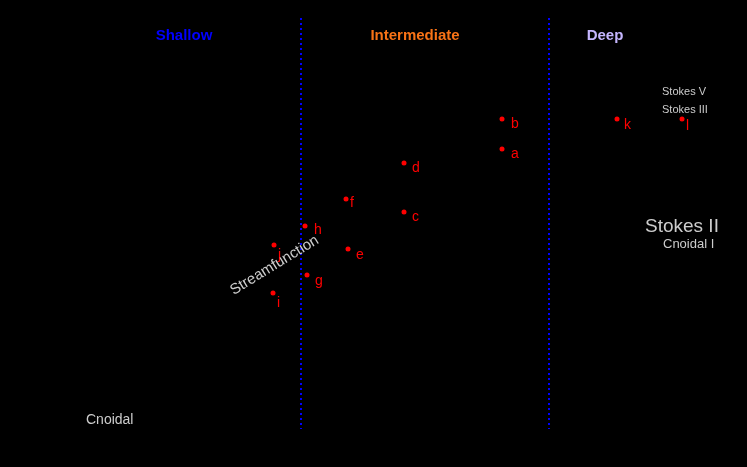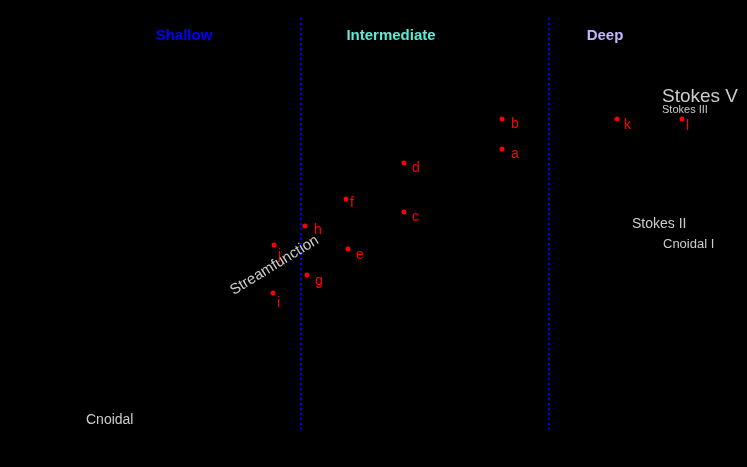--- a/index.html
+++ b/index.html
@@ -48,21 +48,21 @@
     line-height: 1.05;
     white-space: nowrap;
   }
 </style>
 </head>
 <body>
 
 <div class="canvas" style="background: rgb(0, 0, 0);">
   <div class="plot">
       <div class="region-label" style="left: 164px; top: 27px; color: rgb(0, 0, 255);">Shallow</div>
-      <div class="region-label" style="left: 371px; top: 27px; color: #5eead4;">Intermediate</div>
+      <div class="region-label" style="left: 395px; top: 27px; color: #f97316;">Intermediate</div>
       <div class="region-label" style="left: 585px; top: 27px; color: #c4b5fd;">Deep</div>
       <div class="boundary" style="left: 280px; top: 18px; height: 411px; background-image: repeating-linear-gradient(rgb(0, 0, 255) 0px, rgb(0, 0, 255) 2px, transparent 2px, transparent 5px);"></div>
       <div class="boundary" style="left: 528px; top: 18px; height: 411px; background-image: repeating-linear-gradient(rgb(0, 0, 255) 0px, rgb(0, 0, 255) 2px, transparent 2px, transparent 5px);"></div>
       <div class="dot" style="left: 482px; top: 149px; background: rgb(255, 0, 0);"></div>
       <div class="point-label" style="left: 491px; top: 146px; color: rgb(255, 0, 0);">a</div>
       <div class="dot" style="left: 482px; top: 119px; background: rgb(255, 0, 0);"></div>
       <div class="point-label" style="left: 491px; top: 116px; color: rgb(255, 0, 0);">b</div>
       <div class="dot" style="left: 384px; top: 212px; background: rgb(255, 0, 0);"></div>
       <div class="point-label" style="left: 392px; top: 209px; color: rgb(255, 0, 0);">c</div>
       <div class="dot" style="left: 384px; top: 163px; background: rgb(255, 0, 0);"></div>
@@ -76,20 +76,20 @@
       <div class="dot" style="left: 285px; top: 226px; background: rgb(255, 0, 0);"></div>
       <div class="point-label" style="left: 294px; top: 222px; color: rgb(255, 0, 0);">h</div>
       <div class="dot" style="left: 253px; top: 293px; background: rgb(255, 0, 0);"></div>
       <div class="point-label" style="left: 257px; top: 295px; color: rgb(255, 0, 0);">i</div>
       <div class="dot" style="left: 254px; top: 245px; background: rgb(255, 0, 0);"></div>
       <div class="point-label" style="left: 258px; top: 247px; color: rgb(255, 0, 0);">j</div>
       <div class="dot" style="left: 597px; top: 119px; background: rgb(255, 0, 0);"></div>
       <div class="point-label" style="left: 604px; top: 117px; color: rgb(255, 0, 0);">k</div>
       <div class="dot" style="left: 662px; top: 119px; background: rgb(255, 0, 0);"></div>
       <div class="point-label" style="left: 666px; top: 118px; color: rgb(255, 0, 0);">l</div>
-      <div class="annotation" style="left: 642px; top: 86px; color: rgb(204, 204, 204); font-size: 19px;">Stokes V</div>
+      <div class="annotation" style="left: 642px; top: 86px; color: rgb(204, 204, 204); font-size: 11px;">Stokes V</div>
       <div class="annotation" style="left: 642px; top: 104px; color: rgb(204, 204, 204); font-size: 11px;">Stokes III</div>
-      <div class="annotation" style="left: 612px; top: 216px; color: rgb(204, 204, 204); font-size: 14px;">Stokes II</div>
+      <div class="annotation" style="left: 625px; top: 216px; color: rgb(204, 204, 204); font-size: 19px;">Stokes II</div>
       <div class="annotation" style="left: 643px; top: 237px; color: rgb(204, 204, 204); font-size: 13px;">Cnoidal I</div>
       <div class="annotation" style="left: 211px; top: 283px; color: rgb(204, 204, 204); font-size: 15px; transform: rotate(-31.5deg); transform-origin: left center;">Streamfunction</div>
       <div class="annotation" style="left: 66px; top: 412px; color: rgb(204, 204, 204); font-size: 14px; text-align: center;">Cnoidal</div>
     </div>
 </div>
 
 </body></html>

